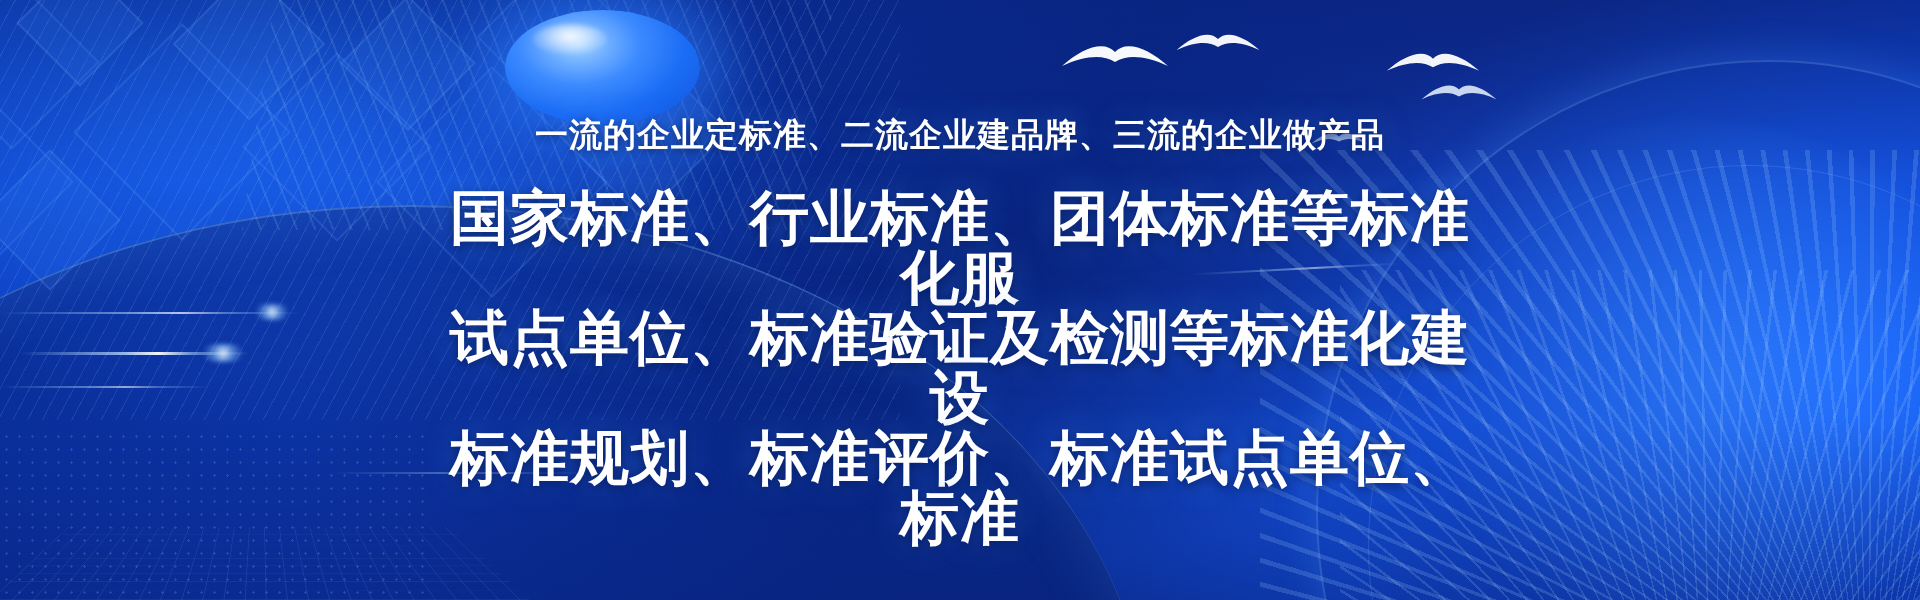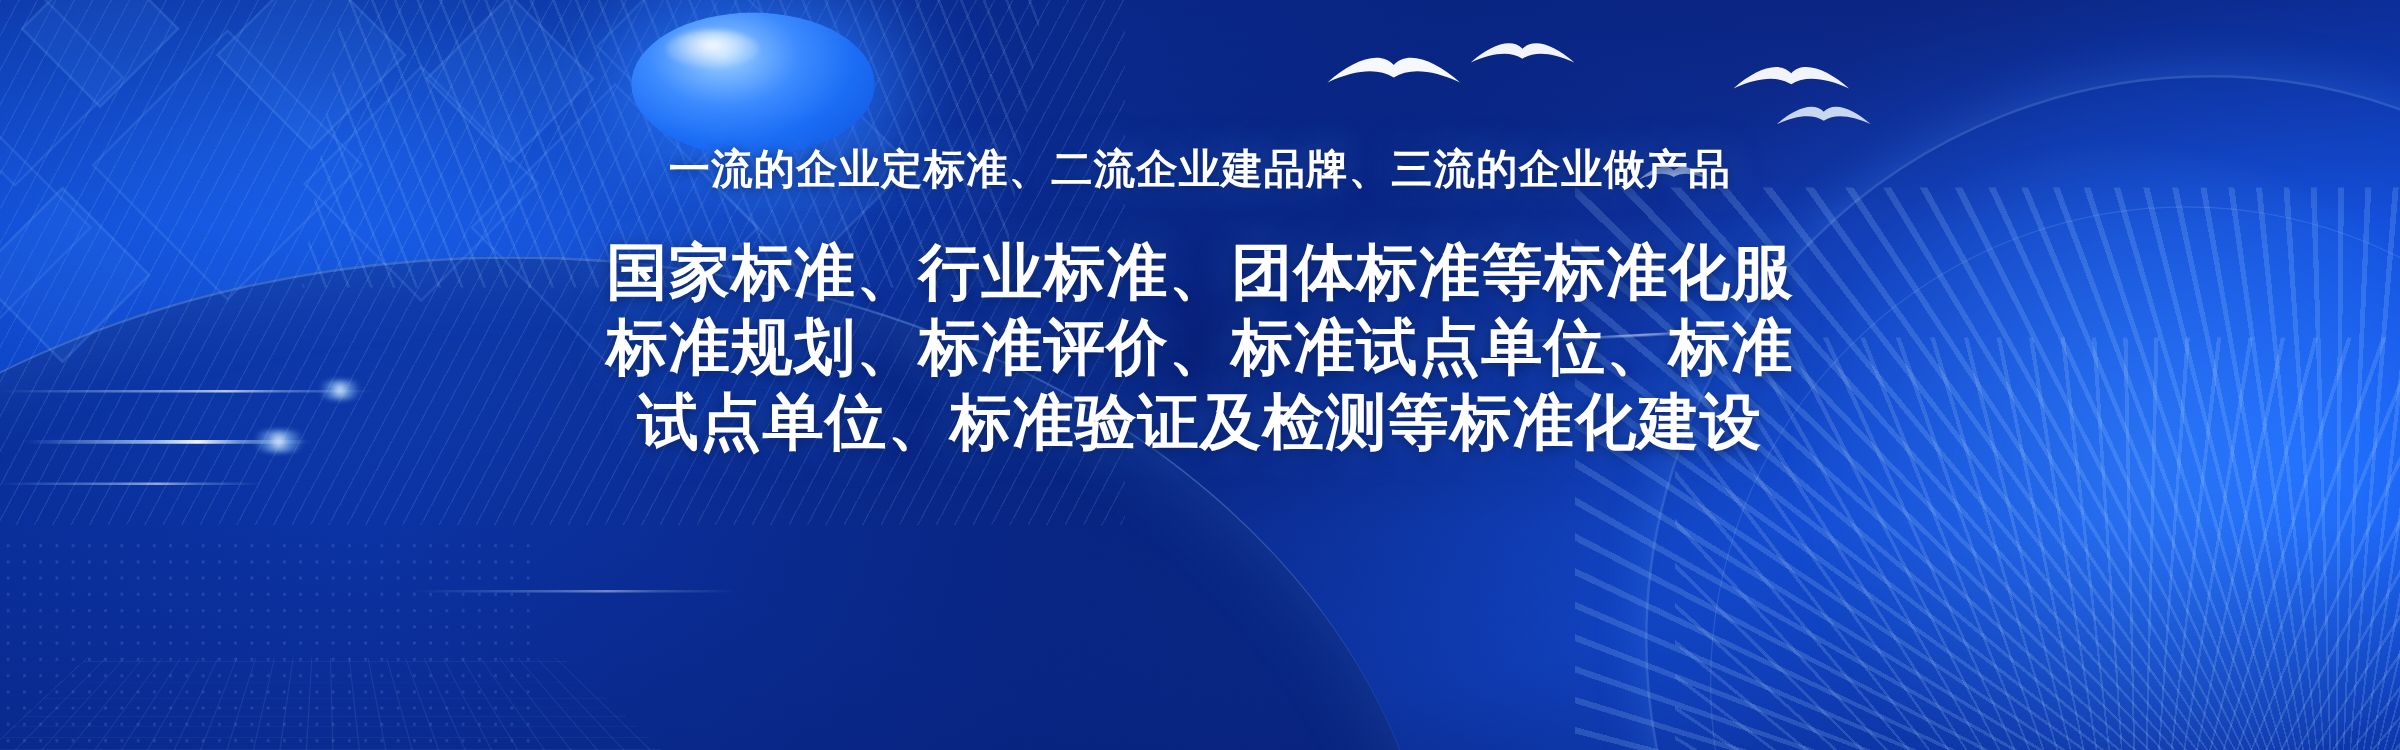--- a/index.html
+++ b/index.html
@@ -157,21 +157,21 @@
     font-weight:700;
     letter-spacing:1px;
     white-space:nowrap;
     text-shadow:0 2px 10px rgba(3,22,90,.85), 0 0 26px rgba(80,160,255,.5);
   }
   .body-block{
     margin-top:30px;
     width:1070px;
     text-align:center;
     color:#ffffff;
-    font-size:49px;
+    font-size:59px;
     font-weight:700;
     line-height:60px;
     letter-spacing:1px;
     text-shadow:0 3px 12px rgba(3,22,90,.9), 0 0 30px rgba(70,150,255,.45);
   }
 </style>
 </head>
 <body>
 
 <div id="banner">
@@ -245,18 +245,18 @@
   <div class="bird" style="left:1310px;top:128px;">
     <svg width="58" height="22" viewBox="0 0 110 42">
       <path d="M2 30 C 22 12, 44 4, 55 16 C 66 4, 88 12, 108 30 C 86 20, 68 18, 55 26 C 42 18, 24 20, 2 30 Z" fill="#dceaff" opacity="0.7"></path>
     </svg>
   </div>
 
   <div class="text-wrap">
     <div class="headline">一流的企业定标准、二流企业建品牌、三流的企业做产品</div>
     <div class="body-block">
       <div>国家标准、行业标准、团体标准等标准化服</div>
+      <div>试点单位、标准验证及检测等标准化建设</div>
       <div>标准规划、标准评价、标准试点单位、标准</div>
-      <div>试点单位、标准验证及检测等标准化建设</div>
     </div>
   </div>
 
 </div>
 
 </body></html>

